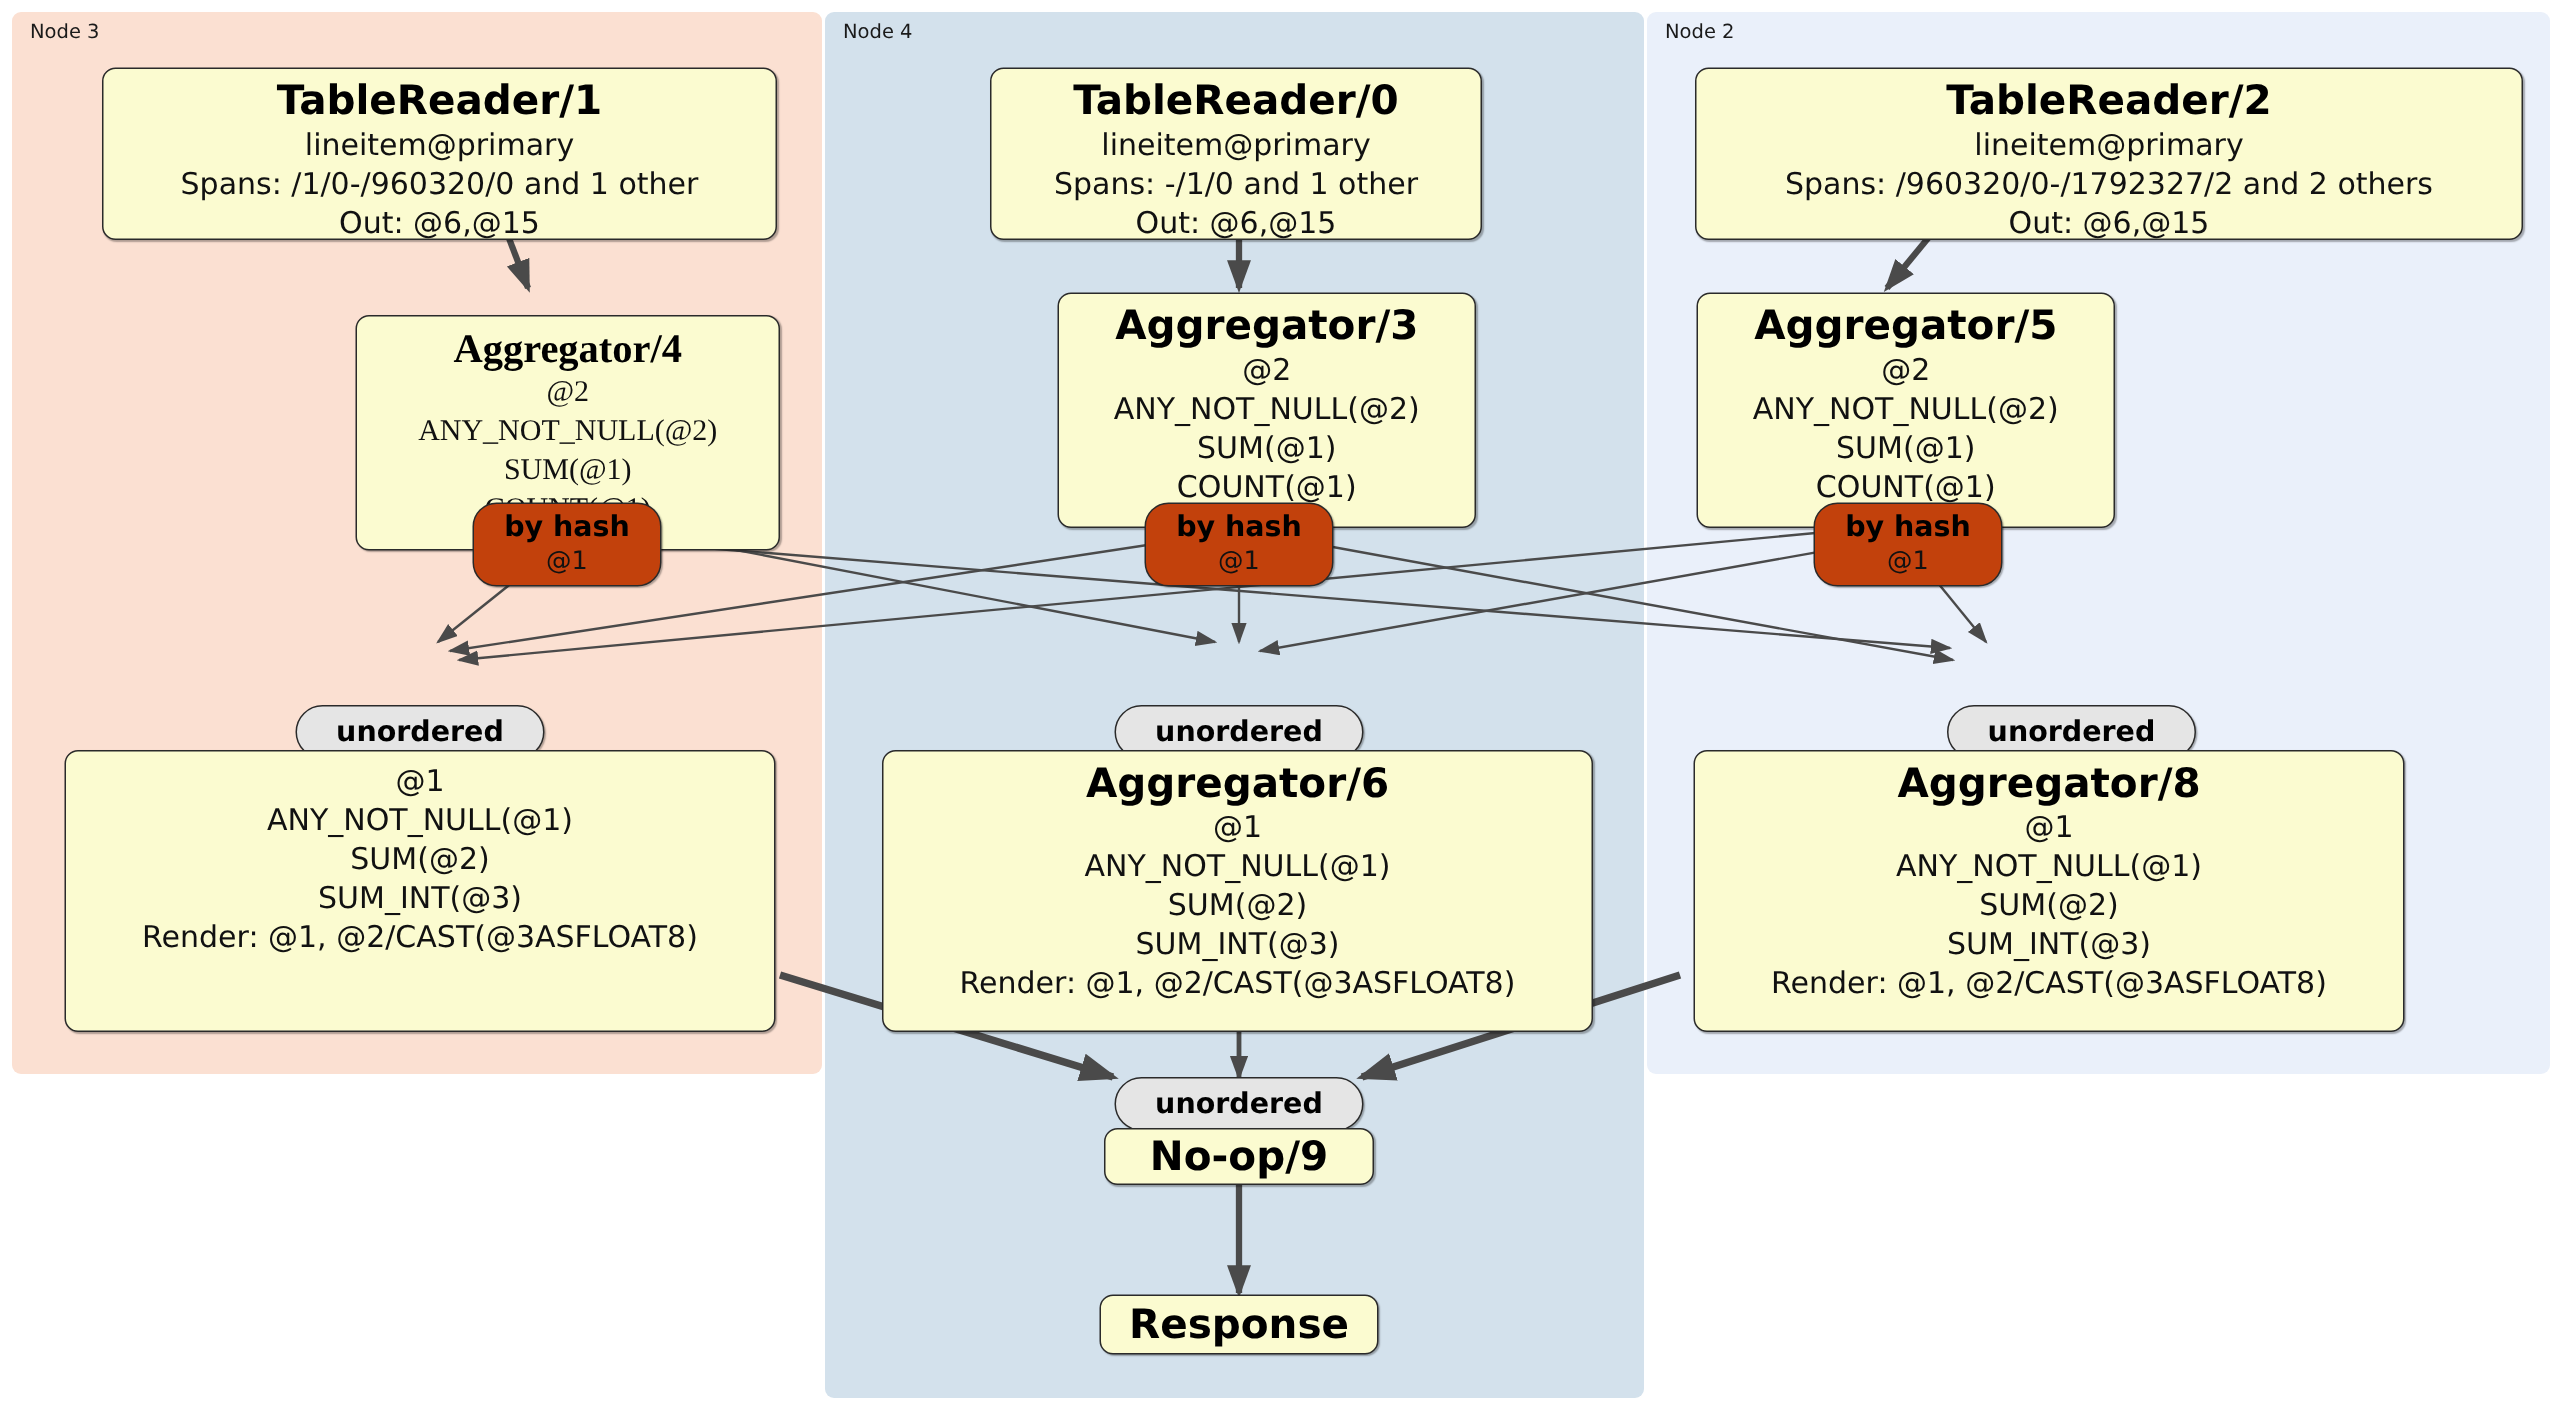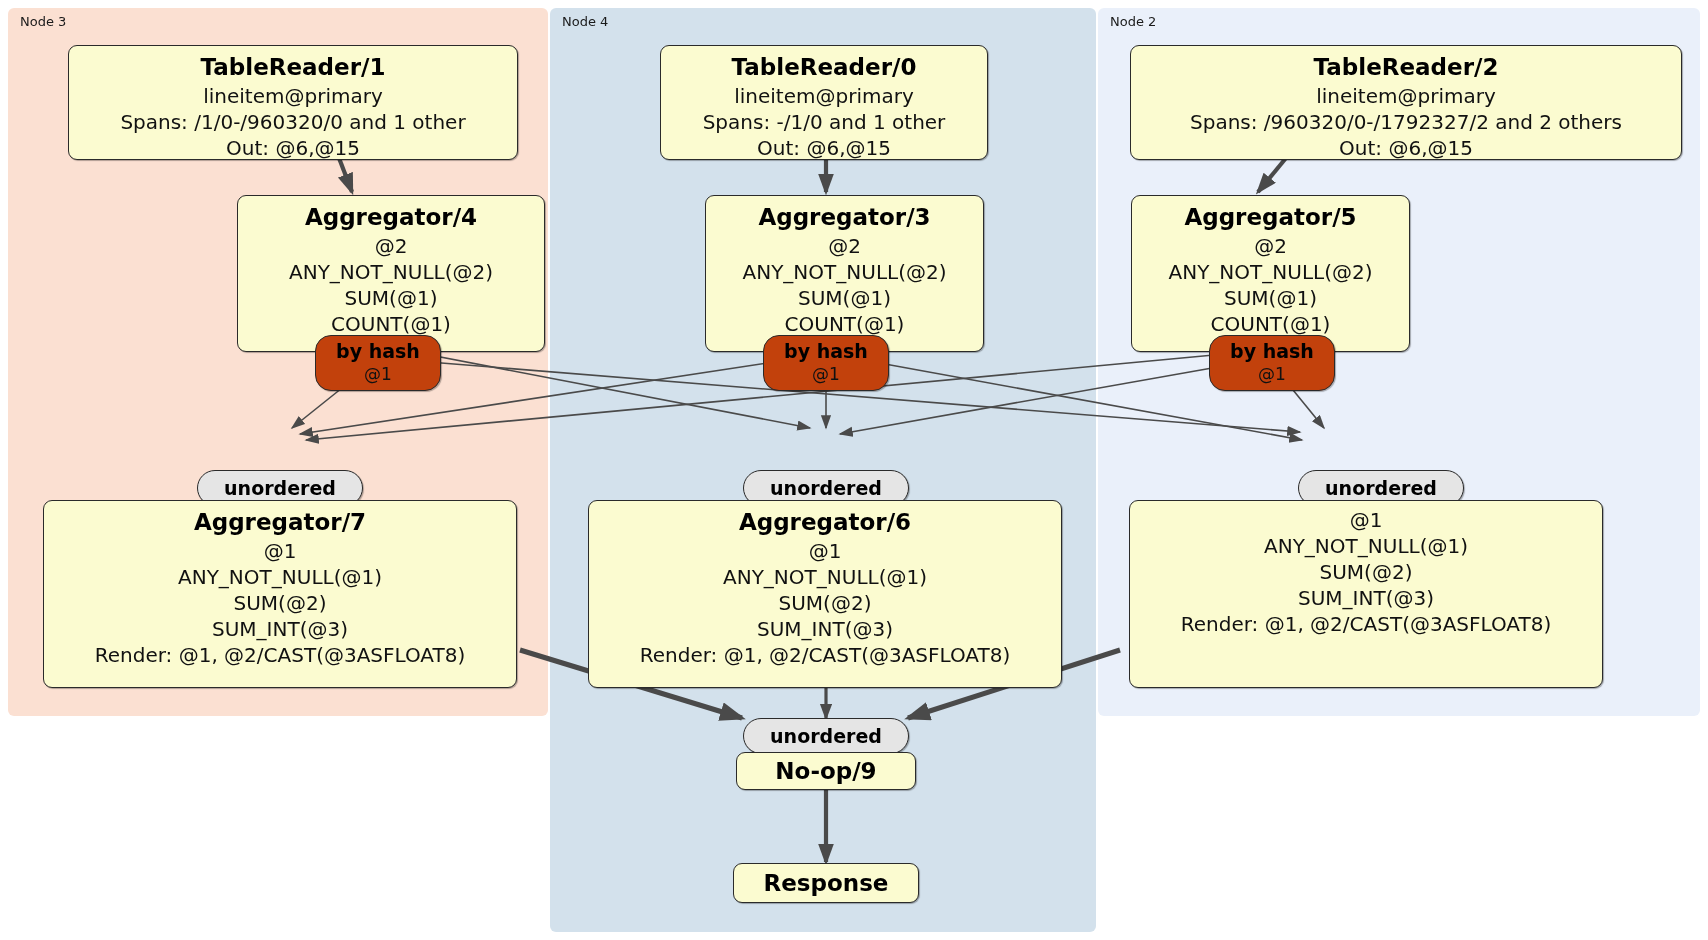--- a/index.html
+++ b/index.html
@@ -39,21 +39,21 @@
     box-sizing: border-box;
     background: #fbfbd0;
     border: 1.6px solid #2a2a2a;
     border-radius: 9px;
     text-align: center;
     padding-top: 6px;
     box-shadow: 1px 1px 1px rgba(0,0,0,0.30);
   }
   .proc .ttl {
     font-weight: bold;
-    font-size: 23px;
+    font-size: 27px;
     line-height: 31px;
     color: #000;
     white-space: nowrap;
   }
   .proc .ln {
     font-size: 20px;
     line-height: 26px;
     color: #111;
     white-space: nowrap;
   }
@@ -164,21 +164,21 @@
     <div class="ln">Out: @6,@15</div>
   </div>
 
   <div class="proc" style="left:1130px; top:45px; width:552px; height:115px;">
     <div class="ttl">TableReader/2</div>
     <div class="ln">lineitem@primary</div>
     <div class="ln">Spans: /960320/0-/1792327/2 and 2 others</div>
     <div class="ln">Out: @6,@15</div>
   </div>
 
-  <div class="proc" style="left:237px; top:195px; width:308px; height:157px;">
+  <div class="proc" style="left:237px; top:210px; width:283px; height:157px;font-family:Liberation Serif, serif;">
     <div class="ttl">Aggregator/4</div>
     <div class="ln">@2</div>
     <div class="ln">ANY_NOT_NULL(@2)</div>
     <div class="ln">SUM(@1)</div>
     <div class="ln">COUNT(@1)</div>
   </div>
 
   <div class="proc" style="left:685px; top:195px; width:279px; height:157px;margin-left:20px;">
     <div class="ttl">Aggregator/3</div>
     <div class="ln">@2</div>
@@ -216,38 +216,38 @@
 
   <div class="pill unordered" style="left:743px; top:470px; width:166px; height:36px;">
     <div class="ttl">unordered</div>
   </div>
 
   <div class="pill unordered" style="left:1298px; top:470px; width:166px; height:36px;">
     <div class="ttl">unordered</div>
   </div>
 
   <div class="proc" style="left:43px; top:500px; width:474px; height:188px;">
-    <div class="ttl">Aggregator/7</div>
     <div class="ln">@1</div>
     <div class="ln">ANY_NOT_NULL(@1)</div>
     <div class="ln">SUM(@2)</div>
     <div class="ln">SUM_INT(@3)</div>
     <div class="ln">Render: @1, @2/CAST(@3ASFLOAT8)</div>
   </div>
 
   <div class="proc" style="left:588px; top:500px; width:474px; height:188px;">
     <div class="ttl">Aggregator/6</div>
     <div class="ln">@1</div>
     <div class="ln">ANY_NOT_NULL(@1)</div>
     <div class="ln">SUM(@2)</div>
     <div class="ln">SUM_INT(@3)</div>
     <div class="ln">Render: @1, @2/CAST(@3ASFLOAT8)</div>
   </div>
 
   <div class="proc" style="left:1129px; top:500px; width:474px; height:188px;">
+    <div class="ttl">Aggregator/8</div>
     <div class="ln">@1</div>
     <div class="ln">ANY_NOT_NULL(@1)</div>
     <div class="ln">SUM(@2)</div>
     <div class="ln">SUM_INT(@3)</div>
     <div class="ln">Render: @1, @2/CAST(@3ASFLOAT8)</div>
   </div>
 
   <div class="pill unordered" style="left:743px; top:718px; width:166px; height:36px;">
     <div class="ttl">unordered</div>
   </div>

